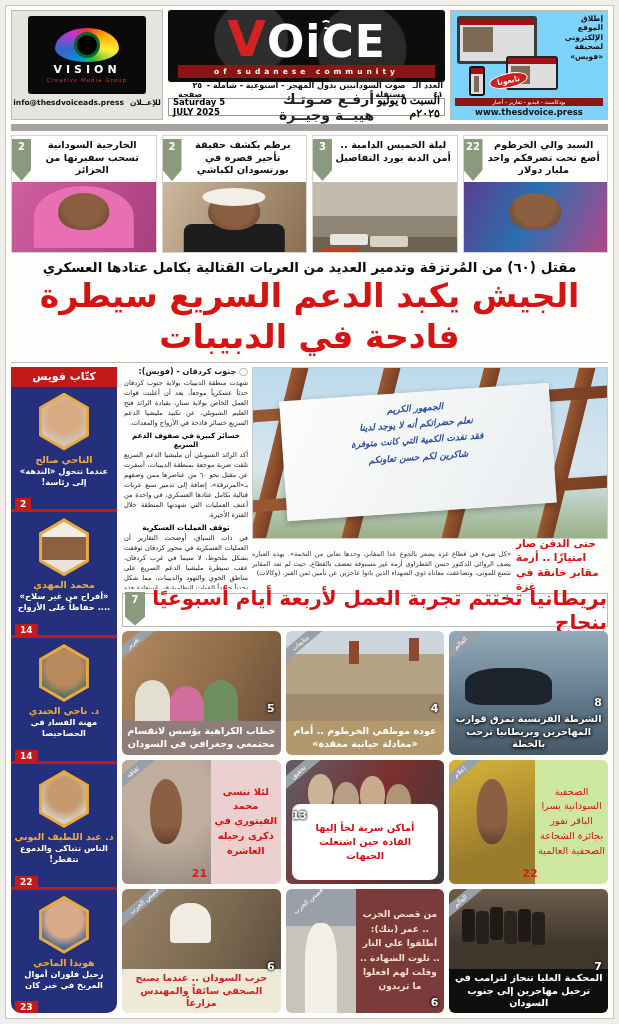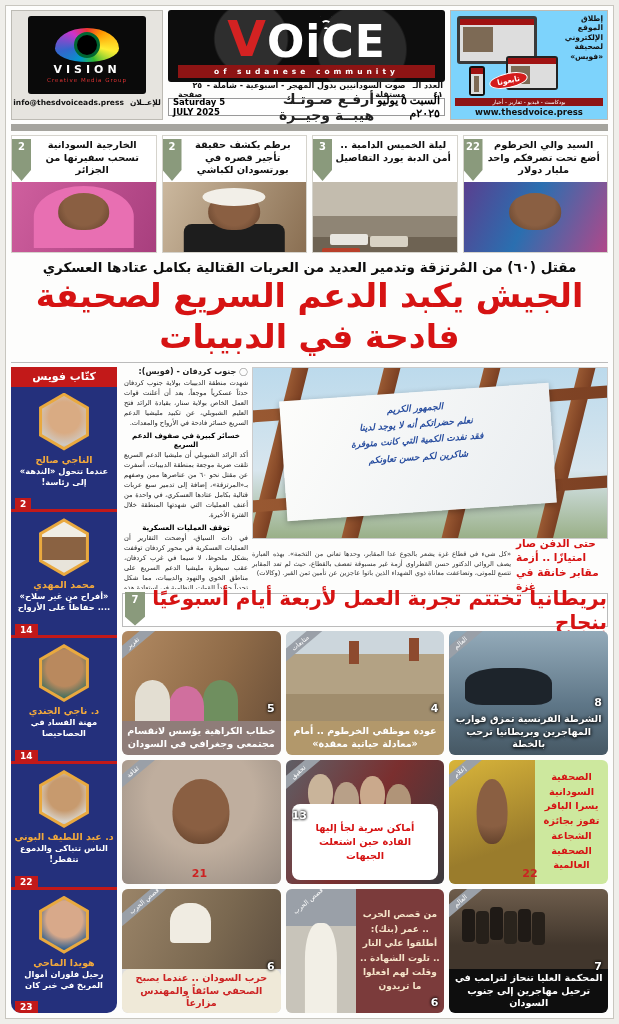--- a/index.html
+++ b/index.html
@@ -122,21 +122,21 @@
   .ph-c0{background:linear-gradient(180deg,#93aab9,#5e7687 60%,#465864);}
   .ph-c0:before{content:"";position:absolute;left:10%;top:30%;width:55%;height:30%;background:#1d242b;border-radius:40% 40% 20% 20%;}
   .cap-ovl{position:absolute;bottom:4px;left:4px;right:4px;color:#fff;font-weight:bold;font-size:9.6px;text-align:center;text-shadow:0 1px 3px #000,0 0 4px #000;line-height:1.3;}
   .ph-c1{background:linear-gradient(#ccd6dc 0 26%,#b3a284 26% 70%,#a08d6d 70%);}
   .ph-c1:before{content:"";position:absolute;top:8%;right:16%;width:10px;height:26%;background:#8d4a2e;box-shadow:-60px 3px 0 #8d4a2e;}
   .c1 .cap{background:#b2986b;}
   .ph-c2{background:linear-gradient(115deg,#b28a62,#8f6b48 60%,#6e523a);}
   .ph-c2:before{content:"";position:absolute;bottom:0;left:8%;width:22%;height:45%;background:#e3ded2;border-radius:50% 50% 0 0;box-shadow:34px 6px 0 #d06f9e,68px 0 0 #6f8f5f;}
   .c2 .cap{background:#8f7d79;}
   .c3{flex-direction:row;background:#cde89e;}
-  .c3 .side-cap{width:46%;color:#d61313;font-weight:700;font-size:9.8px;text-align:center;line-height:1.5;display:flex;align-items:center;justify-content:center;padding:2px;border-radius:16px;}
+  .c3 .side-cap{width:46%;color:#d61313;font-weight:400;font-size:9.8px;text-align:center;line-height:1.5;display:flex;align-items:center;justify-content:center;padding:2px;border-radius:16px;}
   .c3 .cphoto{width:54%;}
   .ph-c3{background:linear-gradient(160deg,#d8b43a,#9a7c2c 70%);}
   .ph-c4{background:linear-gradient(120deg,#5f5f66,#7a2f2f 50%,#3a3a3e);}
   .ph-c4:before{content:"";position:absolute;top:12%;left:14%;width:16%;height:30%;background:#c9b49a;border-radius:50%;box-shadow:26px 8px 0 #b8a088,52px 2px 0 #caa98c,78px 10px 0 #b09478;}
   .boxcap{position:absolute;bottom:4px;left:6px;right:6px;background:#fff;border-radius:8px;color:#d61313;font-weight:900;font-size:9.8px;text-align:center;line-height:1.4;padding:17px;}
   .c5{flex-direction:row;background:#ecd0d0;}
   .c5 .side-cap{width:44%;color:#d61313;font-weight:900;font-size:9.8px;text-align:center;line-height:1.5;display:flex;align-items:center;justify-content:center;padding:2px;}
   .c5 .cphoto{width:56%;}
   .ph-c5{background:radial-gradient(circle at 50% 30%,#bfae9e 0 45%,#968a80);}
   .ph-c6{background:linear-gradient(#6e5d4c,#41362c 70%);}
@@ -246,21 +246,21 @@
       <div class="thead">
         <div class="ttitle">الخارجية السودانية تسحب سفيرتها من الجزائر</div>
         <div class="ttab">2</div>
       </div>
       <div class="tphoto ph ph-s3 face"></div>
     </div>
   </div>
 
   <div class="lead">
     <div class="kicker">مقتل (٦٠) من المُرتزقة وتدمير العديد من العربات القتالية بكامل عتادها العسكري</div>
-    <div class="mainline">الجيش يكبد الدعم السريع لصحيفة فادحة في الدبيبات</div>
+    <div class="mainline">الجيش يكبد الدعم السريع سيطرة فادحة في الدبيبات</div>
   </div>
 
   <div class="main">
 
     <div class="content">
 
       <div class="art-row">
         <div class="photo-col">
           <div class="mainphoto">
             <div class="slat" style="left:18px;"></div>
@@ -330,20 +330,21 @@
 
         <div class="card c4">
           <div class="ribbon">تحقيق</div>
           <div class="cphoto ph ph-c4"></div>
           <div class="cnum" style="bottom:auto;top:40%;left:6px;right:auto;">13</div>
           <div class="boxcap">أماكن سرية لجأ إليها القادة حين اشتعلت الجبهات</div>
         </div>
 
         <div class="card c5">
           <div class="ribbon">ثقافة</div>
+          <div class="side-cap">لئلا ننسى محمد الفيتوري في ذكرى رحيله العاشرة</div>
           <div class="cphoto ph ph-c5 face"></div>
           <div class="cnum" style="bottom:4px;right:auto;left:44%;color:#c22;text-shadow:none;">21</div>
         </div>
 
         <div class="card c6">
           <div class="ribbon">العالم</div>
           <div class="cphoto ph ph-c6"></div>
           <div class="cnum">7</div>
           <div class="cap">المحكمة العليا تنحاز لترامب في ترحيل مهاجرين إلى جنوب السودان</div>
         </div>

